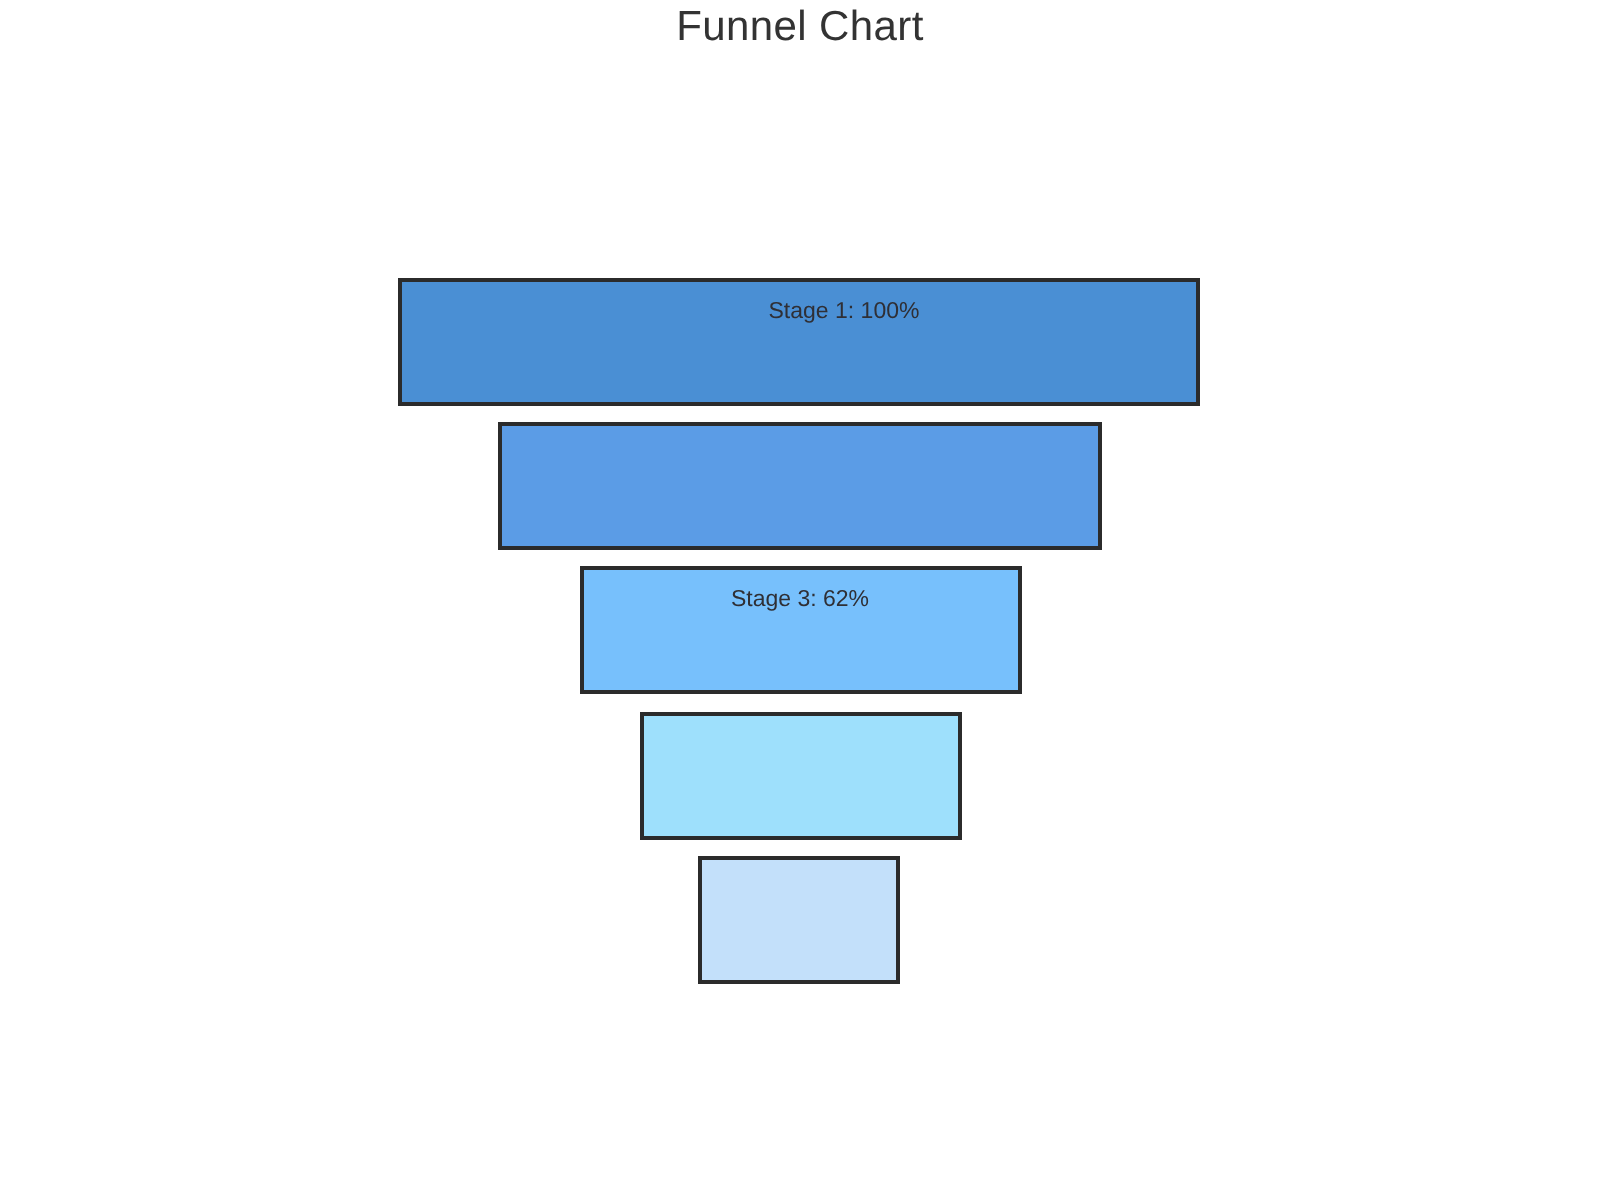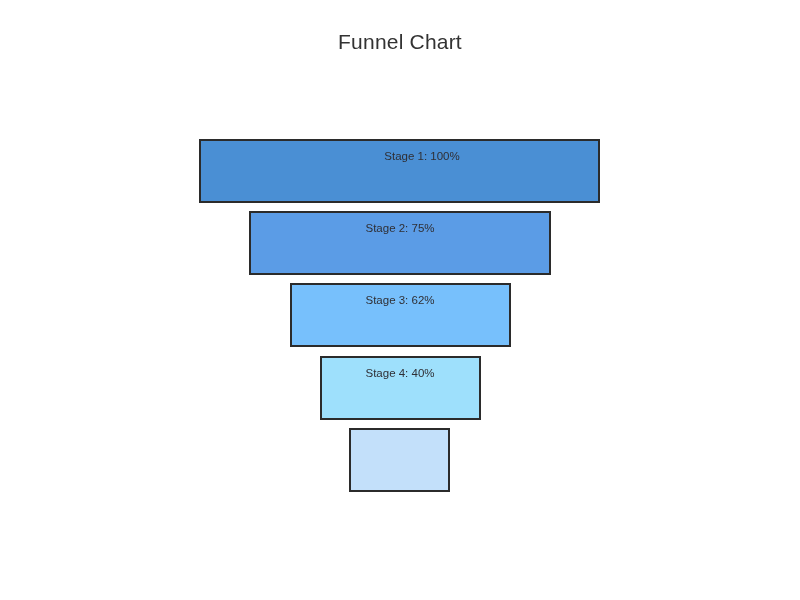--- a/index.html
+++ b/index.html
@@ -14,21 +14,21 @@
     overflow: hidden;
   }
   #figure {
     position: relative;
     width: 800px;
     height: 600px;
     background: #ffffff;
   }
   #chart-title {
     position: absolute;
-    top: 30px;
+    top: 2px;
     left: 0;
     width: 800px;
     text-align: center;
     font-size: 21px;
     font-weight: 400;
     color: #333333;
     letter-spacing: 0.2px;
     white-space: nowrap;
   }
   #funnel-area {
@@ -59,21 +59,19 @@
 
 <div id="figure">
 
   <div id="chart-title">Funnel Chart</div>
 
   <div id="funnel-area">
 
   <div class="funnel-stage" style="left: 199px; top: 139px; width: 401px; height: 64px; background: rgb(74, 143, 212); border-color: rgb(43, 43, 43);"></div>
       <div class="funnel-label" style="top: 150px; color: rgb(47, 47, 53); padding-left: 22px;">Stage 1: 100%</div>
       <div class="funnel-stage" style="left: 249px; top: 211px; width: 302px; height: 64px; background: rgb(91, 156, 230); border-color: rgb(43, 43, 43);"></div>
-      <div class="funnel-label" style="top: 222px; color: rgb(47, 47, 53);">Stage 2: 75%</div>
       <div class="funnel-stage" style="left: 290px; top: 283px; width: 221px; height: 64px; background: rgb(119, 192, 252); border-color: rgb(43, 43, 43);"></div>
       <div class="funnel-label" style="top: 294px; color: rgb(47, 47, 53);">Stage 3: 62%</div>
       <div class="funnel-stage" style="left: 320px; top: 356px; width: 161px; height: 64px; background: rgb(158, 224, 252); border-color: rgb(43, 43, 43);"></div>
-      <div class="funnel-label" style="top: 367px; color: rgb(47, 47, 53);">Stage 4: 40%</div>
       <div class="funnel-stage" style="left: 349px; top: 428px; width: 101px; height: 64px; background: rgb(195, 224, 250); border-color: rgb(43, 43, 43);"></div>
     </div>
 
 </div>
 
 </body></html>

